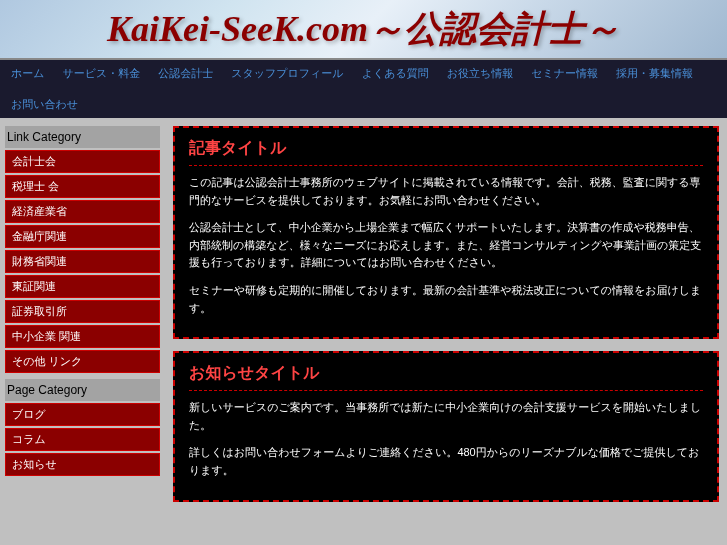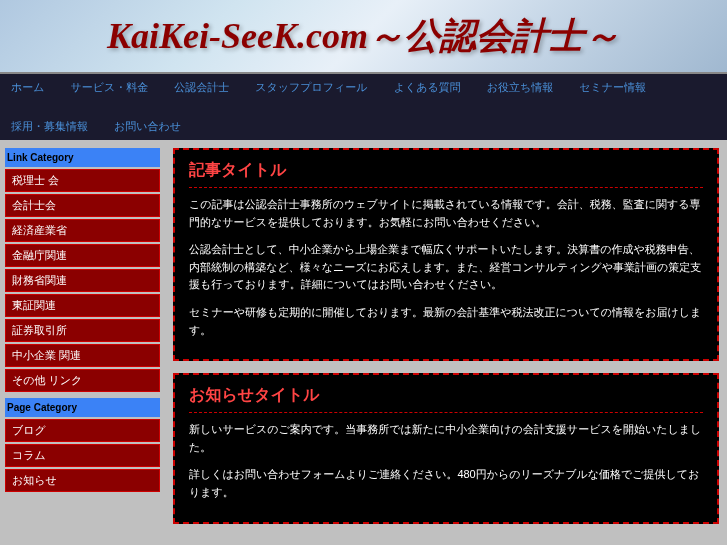--- a/index.html
+++ b/index.html
@@ -11,41 +11,41 @@
       width: 727px;
     }
 
     
     #header {
       background: linear-gradient(135deg, #b0c8e0 0%, #d0e4f0 30%, #e8f0f8 50%, #c8d8e8 70%, #a0b8d0 100%);
       padding: 8px 10px;
       text-align: center;
       border-bottom: 2px solid #888;
       position: relative;
-      height: 74px;
+      height: 60px;
       display: flex;
       align-items: center;
       justify-content: center;
     }
     #header .logo-text {
       font-family: Georgia, 'Times New Roman', serif;
       font-size: 36px;
       font-weight: bold;
       color: #8b0000;
       font-style: italic;
       text-shadow: 2px 2px 4px rgba(0,0,0,0.3);
     }
 
     
     #navbar {
       background-color: #1a1a2e;
       padding: 4px 8px;
       display: flex;
       flex-wrap: wrap;
-      gap: 20px;
+      gap: 12px;
     }
     #navbar a {
       color: #4a90d9;
       text-decoration: none;
       font-size: 11px;
       padding: 2px 3px;
     }
 
     
     #main-wrapper {
@@ -56,24 +56,24 @@
 
     
     #sidebar {
       width: 165px;
       min-width: 165px;
       background-color: #c0c0c0;
       padding: 8px 5px;
     }
     .sidebar-section-title {
       color: #000;
-      font-weight: bold;
-      font-size: 10px;
+      font-weight: normal;
+      font-size: 12px;
       padding: 4px 2px;
-      background-color: #3b82f6;
+      background-color: #a3a3a3;
     }
     .sidebar-link {
       display: block;
       background-color: #8b0000;
       color: #fff;
       text-decoration: none;
       font-size: 11px;
       padding: 3px 6px;
       margin: 2px 0;
       border: 1px solid #cc0000;
@@ -128,22 +128,22 @@
     <a href="#">セミナー情報</a>
     <a href="#">採用・募集情報</a>
     <a href="#">お問い合わせ</a>
   </div>
 
 <div id="main-wrapper">
 
   <div id="sidebar">
     <div class="sidebar-section-title">Link Category</div>
     <div id="sidebar-link-items">
+        <a href="#" class="sidebar-link">会計士会</a>
         <a href="#" class="sidebar-link">税理士 会</a>
-        <a href="#" class="sidebar-link">会計士会</a>
         <a href="#" class="sidebar-link">経済産業省</a>
         <a href="#" class="sidebar-link">金融庁関連</a>
         <a href="#" class="sidebar-link">財務省関連</a>
         <a href="#" class="sidebar-link">東証関連</a>
         <a href="#" class="sidebar-link">証券取引所</a>
         <a href="#" class="sidebar-link">中小企業 関連</a>
         <a href="#" class="sidebar-link">その他 リンク</a>
       </div>
 
     <div class="sidebar-section-title" style="margin-top:6px;">Page Category</div>

